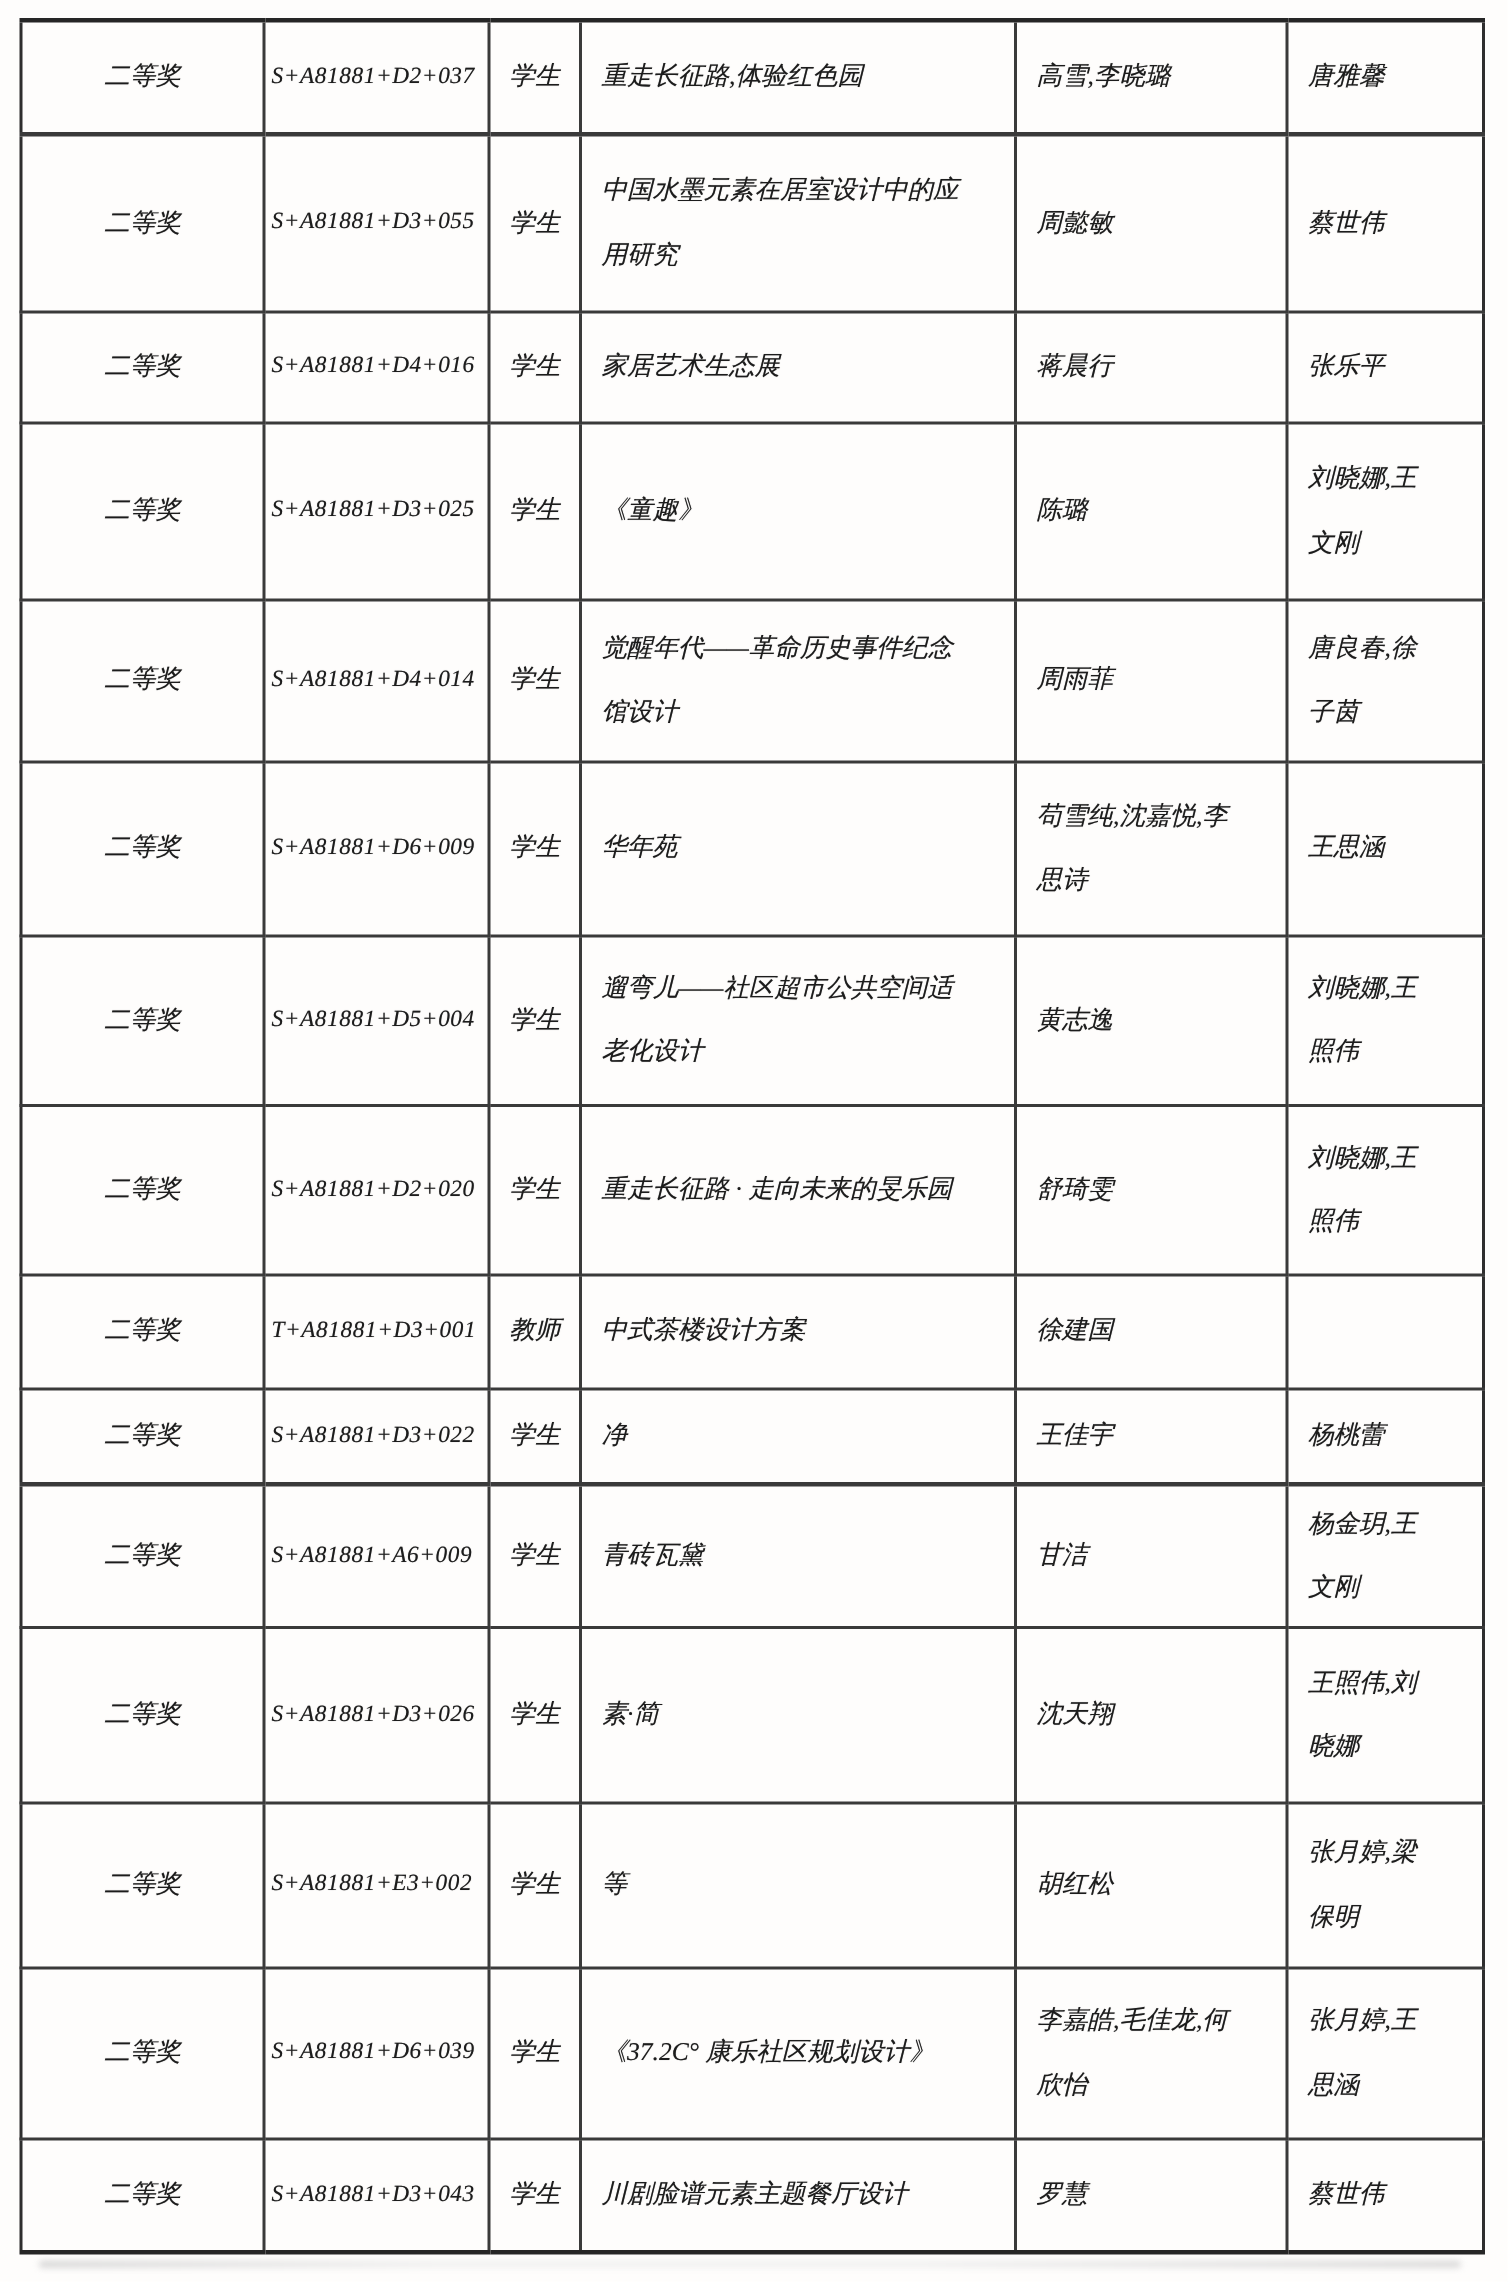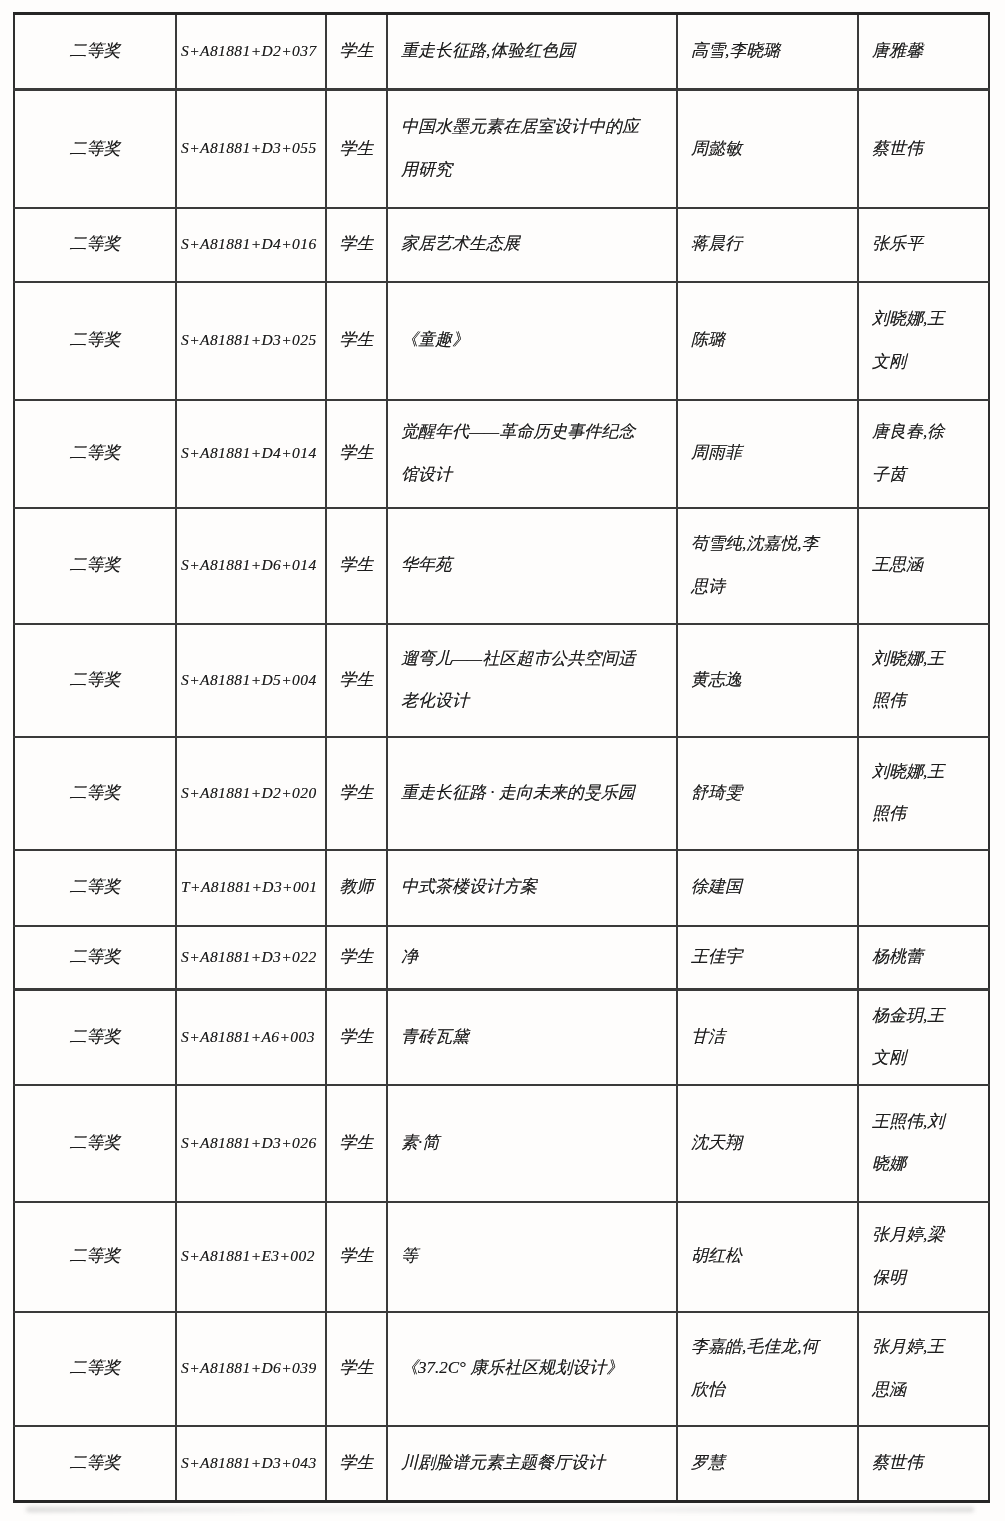--- a/index.html
+++ b/index.html
@@ -107,21 +107,21 @@
         <tr style="height: 108px;">
     <td class="c-award">二等奖</td>
     <td class="c-code">S+A81881+D4+014</td>
     <td class="c-cat">学生</td>
     <td class="c-title">觉醒年代——革命历史事件纪念馆设计</td>
     <td class="c-authors">周雨菲</td>
     <td class="c-advisors">唐良春,徐子茵</td>
   </tr>
         <tr style="height: 116px;">
     <td class="c-award">二等奖</td>
-    <td class="c-code">S+A81881+D6+014</td>
+    <td class="c-code">S+A81881+D6+009</td>
     <td class="c-cat">学生</td>
     <td class="c-title">华年苑</td>
     <td class="c-authors">苟雪纯,沈嘉悦,李思诗</td>
     <td class="c-advisors">王思涵</td>
   </tr>
         <tr style="height: 113px;">
     <td class="c-award">二等奖</td>
     <td class="c-code">S+A81881+D5+004</td>
     <td class="c-cat">学生</td>
     <td class="c-title">遛弯儿——社区超市公共空间适老化设计</td>
@@ -147,21 +147,21 @@
         <tr style="height: 64px;">
     <td class="c-award">二等奖</td>
     <td class="c-code">S+A81881+D3+022</td>
     <td class="c-cat">学生</td>
     <td class="c-title">净</td>
     <td class="c-authors">王佳宇</td>
     <td class="c-advisors">杨桃蕾</td>
   </tr>
         <tr style="height: 95px;">
     <td class="c-award">二等奖</td>
-    <td class="c-code">S+A81881+A6+003</td>
+    <td class="c-code">S+A81881+A6+009</td>
     <td class="c-cat">学生</td>
     <td class="c-title">青砖瓦黛</td>
     <td class="c-authors">甘洁</td>
     <td class="c-advisors">杨金玥,王文刚</td>
   </tr>
         <tr style="height: 117px;">
     <td class="c-award">二等奖</td>
     <td class="c-code">S+A81881+D3+026</td>
     <td class="c-cat">学生</td>
     <td class="c-title">素·简</td>

